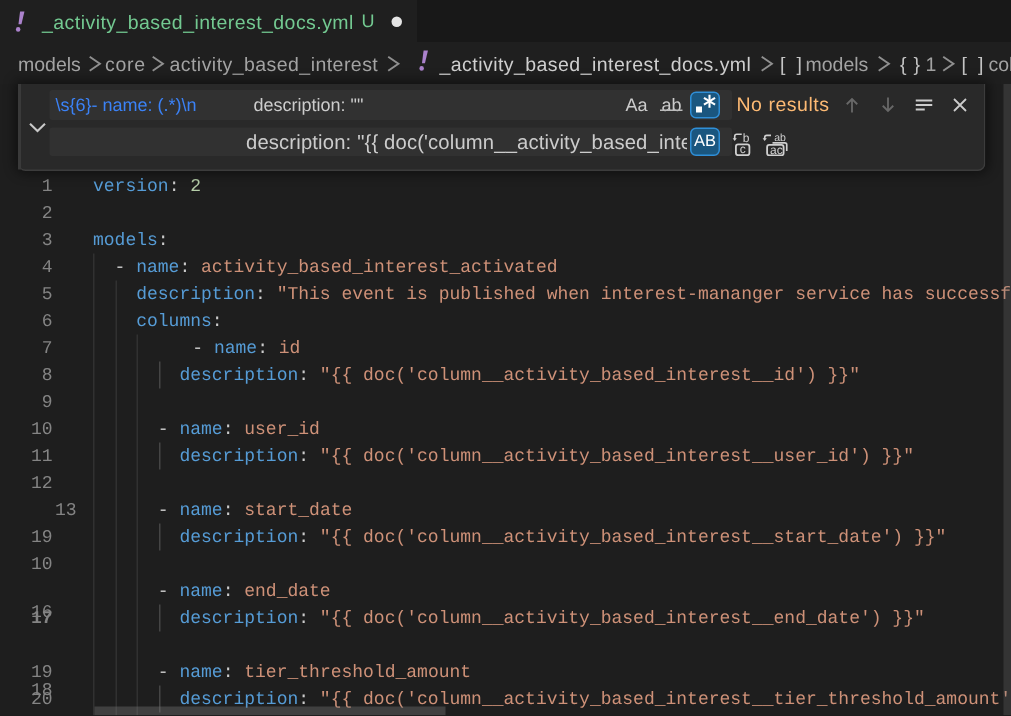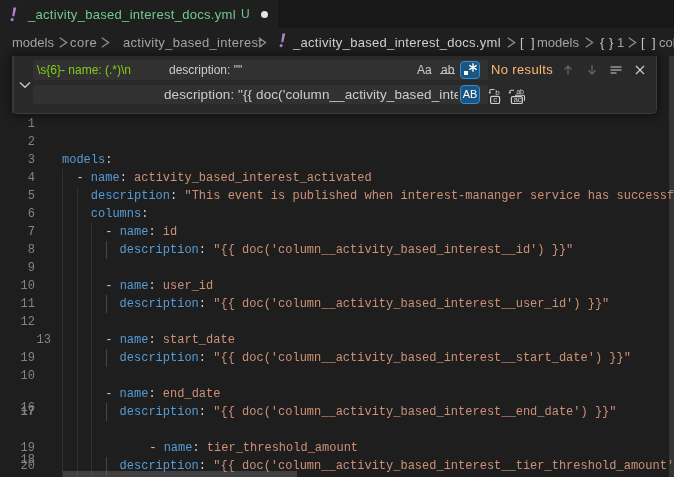--- a/index.html
+++ b/index.html
@@ -36,21 +36,21 @@
   <div class="abs" style="left:0;top:28px;width:674px;height:28px;background:#1f1f1f;"></div>
   <div class="abs" id="bc" style="left:0;top:28px;width:674px;height:28px;color:#a3a3a3;font-size:13px;">
     <span class="abs" style="left:12px;top:7px;">models</span>
     <svg class="abs" style="left:57px;top:6px;" width="16" height="16">
         <path d="M2.8 3.8l6.8 4.7-6.8 4.7" stroke="#8f8f8f" fill="none" stroke-width="1.3"></path>
       </svg>
     <span class="abs" style="left:70px;top:7px;letter-spacing:0.5px;">core</span>
     <svg class="abs" style="left:99px;top:6px;" width="16" height="16">
         <path d="M2.8 3.8l6.8 4.7-6.8 4.7" stroke="#8f8f8f" fill="none" stroke-width="1.3"></path>
       </svg>
-    <span class="abs" style="left:123px;top:7px;letter-spacing:0.3px;">activity_based_interest</span>
+    <span class="abs" style="left:113px;top:7px;letter-spacing:0.3px;">activity_based_interest</span>
     <svg class="abs" style="left:256px;top:6px;" width="16" height="16">
         <path d="M2.8 3.8l6.8 4.7-6.8 4.7" stroke="#8f8f8f" fill="none" stroke-width="1.3"></path>
       </svg>
     <svg class="abs" style="left:278px;top:5px;" width="9" height="15">
       <path d="M4.4 0.6 L7.3 0.6 L5.3 9.2 L3.3 9.2 Z" fill="#ab82cc"></path>
       <ellipse cx="3.1" cy="12.6" rx="1.5" ry="1.6" fill="#ab82cc"></ellipse>
     </svg>
     <span class="abs" style="left:293px;top:7px;letter-spacing:0.3px;color:#cfcfcf;">_activity_based_interest_docs.yml</span>
     <svg class="abs" style="left:505px;top:6px;" width="16" height="16">
         <path d="M2.8 3.8l6.8 4.7-6.8 4.7" stroke="#8f8f8f" fill="none" stroke-width="1.3"></path>
@@ -97,50 +97,51 @@
   <div class="ln" style="top:313px;">12</div>
   <div class="ln" style="top:331px;padding-left:16px;">13</div>
   <div class="ln" style="top:349px;">19</div>
   <div class="ln" style="top:367px;">10</div>
   <div class="ln" style="top:399px;">16</div>
   <div class="ln" style="top:403px;font-weight:bold;">17</div>
   <div class="ln" style="top:421px;margin-top:30px;">18</div>
   <div class="ln" style="top:439px;">19</div>
   <div class="ln" style="top:457px;">20</div>
 
+  <div class="cl" style="top:115px;"><span class="k">version</span><span class="p">:</span> <span class="n">2</span></div>
   <div class="cl" style="top:151px;"><span class="k">models</span><span class="p">:</span></div>
   <div class="cl" style="top:169px;">  <span class="p">- </span><span class="k">name</span><span class="p">:</span> <span class="s">activity_based_interest_activated</span></div>
   <div class="cl" style="top:187px;">    <span class="k">description</span><span class="p">:</span> <span class="s">"This event is published when interest-mananger service has successfully activated interest"</span></div>
   <div class="cl" style="top:205px;">    <span class="k">columns</span><span class="p">:</span></div>
-  <div class="cl" style="top:223px;">      <span class="p">- </span><span class="k">name</span><span class="p">:</span> <span class="s">id</span></div>
+  <div class="cl" style="top:223px;margin-left:23px;">      <span class="p">- </span><span class="k">name</span><span class="p">:</span> <span class="s">id</span></div>
   <div class="cl" style="top:241px;">        <span class="k">description</span><span class="p">:</span> <span class="s">"{{ doc('column__activity_based_interest__id') }}"</span></div>
   <div class="cl" style="top:277px;">      <span class="p">- </span><span class="k">name</span><span class="p">:</span> <span class="s">user_id</span></div>
   <div class="cl" style="top:295px;">        <span class="k">description</span><span class="p">:</span> <span class="s">"{{ doc('column__activity_based_interest__user_id') }}"</span></div>
   <div class="cl" style="top:331px;">      <span class="p">- </span><span class="k">name</span><span class="p">:</span> <span class="s">start_date</span></div>
   <div class="cl" style="top:349px;">        <span class="k">description</span><span class="p">:</span> <span class="s">"{{ doc('column__activity_based_interest__start_date') }}"</span></div>
   <div class="cl" style="top:385px;"><span class="p">      - </span><span class="k">name</span><span class="p">:</span> <span class="s">end_date</span></div>
   <div class="cl" style="top:403px;">        <span class="k">description</span><span class="p">:</span> <span class="s">"{{ doc('column__activity_based_interest__end_date') }}"</span></div>
-  <div class="cl" style="top:439px;padding-left:44px;">      <span class="p">- </span><span class="k">name</span><span class="p">:</span> <span class="s">tier_threshold_amount</span></div>
+  <div class="cl" style="top:439px;">      <span class="p">- </span><span class="k">name</span><span class="p">:</span> <span class="s">tier_threshold_amount</span></div>
   <div class="cl" style="top:457px;">        <span class="k">description</span><span class="p">:</span> <span class="s">"{{ doc('column__activity_based_interest__tier_threshold_amount') }}"</span></div>
 
   <div class="abs" style="left:63px;top:471px;width:234px;height:6px;background:rgba(121,121,121,0.38);"></div>
   <div class="abs" style="left:669px;top:56px;width:5px;height:421px;background:rgba(121,121,121,0.25);"></div>
 
   <div class="abs" id="findw" style="left:12px;top:56px;width:644px;height:57px;background:#292929;
        border-bottom:1px solid #3c3c3c;border-right:1px solid #3c3c3c;
        border-radius:0 0 5px 5px;box-shadow:0 0 8px 2px rgba(0,0,0,0.45);">
 
     <div class="abs" style="left:0;top:0;width:2px;height:57px;background:#3a3a3a;"></div>
 
     <svg class="abs" style="left:6px;top:25px;" width="14" height="12">
         <path d="M2 1.5l5 4.8 5-4.8" stroke="#c8c8c8" fill="none" stroke-width="1.4"></path>
       </svg>
 
     <div class="abs" style="left:21px;top:4px;width:455px;height:20px;background:#313131;border-radius:2px;"></div>
-    <div class="abs" style="left:25px;top:4px;height:20px;line-height:20px;font-size:12px;color:#84cc16;white-space:pre;">\s{6}- name: (.*)\n</div>
+    <div class="abs" style="left:25px;top:4px;height:20px;line-height:20px;font-size:12px;color:#3b82f6;white-space:pre;">\s{6}- name: (.*)\n</div>
     <div class="abs" style="left:157px;top:4px;height:20px;line-height:20px;font-size:12px;color:#cccccc;white-space:pre;">description: ""</div>
 
     <span class="abs" style="left:405px;top:4px;height:20px;line-height:20px;font-size:12px;color:#cccccc;">Aa</span>
     <span class="abs" style="left:429px;top:4px;height:20px;line-height:20px;font-size:12px;color:#cccccc;">ab</span>
     <div class="abs" style="left:428px;top:17px;width:15px;height:1px;background:#bbbbbb;"></div>
     <div class="abs" style="left:448px;top:5px;width:20px;height:18px;background:#1a567f;border:1px solid #2f8fd8;border-radius:4px;box-sizing:border-box;"></div>
     <svg class="abs" style="left:448px;top:5px;" width="20" height="18">
       <rect x="4" y="10" width="4" height="4" fill="#ffffff"></rect>
       <g stroke="#ffffff" stroke-width="1.4">
         <line x1="13" y1="2.2" x2="13" y2="10.8"></line>

